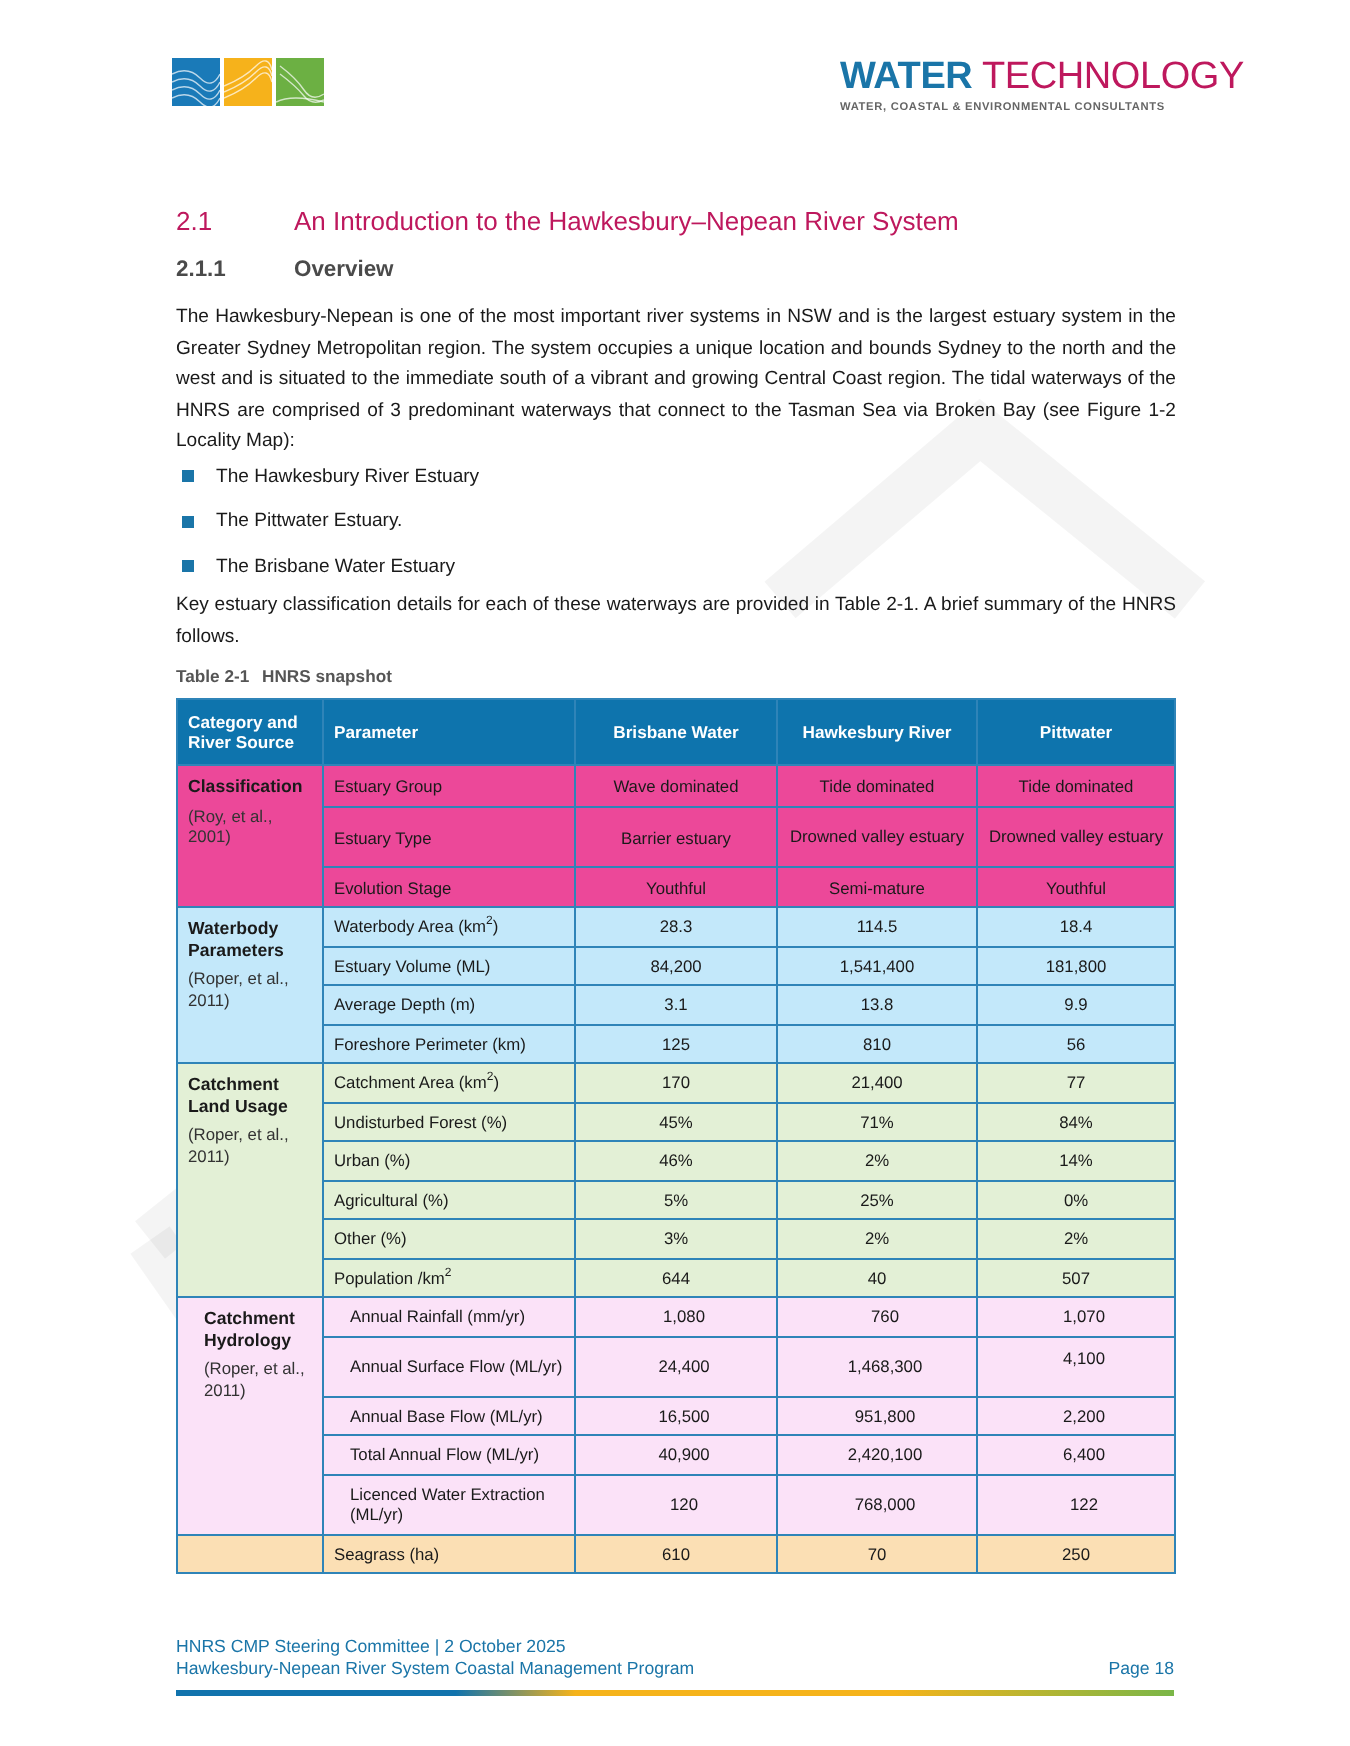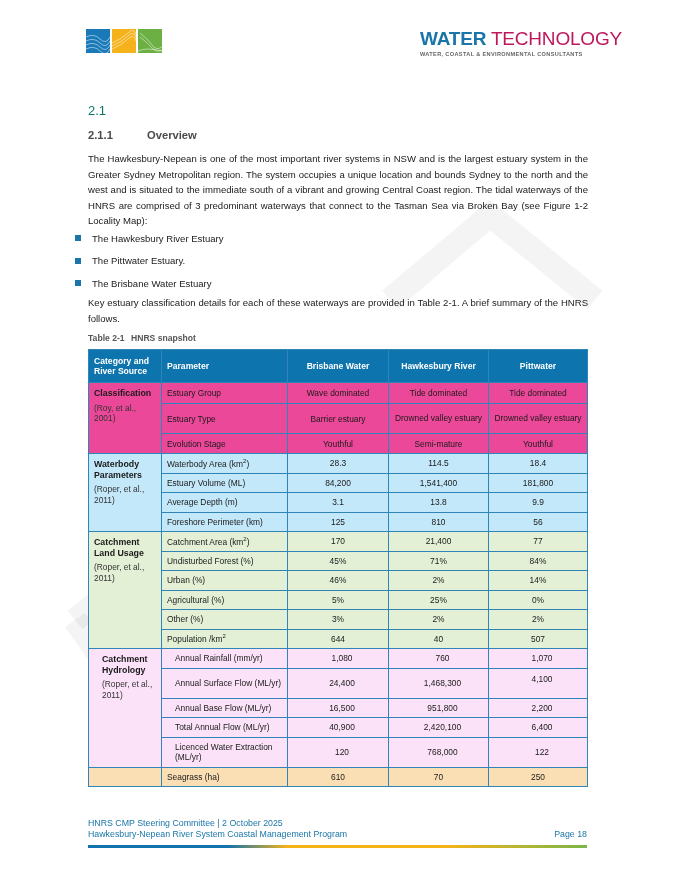--- a/index.html
+++ b/index.html
@@ -6,27 +6,27 @@
   body { width:675px; height:873px; position:relative; overflow:hidden; font-family:"Liberation Sans", sans-serif; color:#1a1a1a; }
   .logo-left { position:absolute; left:86px; top:29px; display:flex; gap:2px; }
   .logo-sq { width:24px; height:24px; position:relative; overflow:hidden; }
   .logo-sq svg { position:absolute; left:0; top:0; }
   .logo-right { position:absolute; left:420px; top:29px; text-align:left; }
   .brand-main { font-size:19px; letter-spacing:-0.2px; line-height:19px; color:#1a75a8; white-space:nowrap; }
   .brand-main b { font-weight:bold; }
   .brand-main span.light { font-weight:normal; color:#be185d;margin-top:27px; }
   .brand-sub { font-size:5.6px; color:#666; letter-spacing:0.35px; margin-top:3px; font-weight:bold; white-space:nowrap; }
 
-  .h2 { position:absolute; left:88px; top:103px; font-size:13px; color:#0f766e; display:flex; }
+  .h2 { position:absolute; left:88px; top:103px; font-size:13px; color:#be185d; display:flex; }
   .h2 .num { width:59px; }
   .h3 { position:absolute; left:88px; top:129px; font-size:11.2px; color:#4a4a4a; font-weight:bold; display:flex; }
   .h3 .num { width:59px; }
   .para { position:absolute; left:88px; width:500px; font-size:9.55px; line-height:15.6px; color:#1a1a1a; text-align:justify; }
   .p1 { top:151px; }
-  .bullets { position:absolute; left:72px; top:227px; font-size:9.55px; }
+  .bullets { position:absolute; left:88px; top:227px; font-size:9.55px; }
   .bullet { display:flex; align-items:center; height:22.5px; }
   .bullet .sq { width:6px; height:6px; background:#1a75a8; margin-left:3px; margin-right:11px; }
   .p2 { top:295px; }
   .caption { position:absolute; left:88px; top:333px; font-size:8.6px; color:#555; font-weight:bold; display:flex; }
   .caption .num { width:43px; }
 
   table.snap { position:absolute; left:88px; top:349px; border-collapse:collapse; width:499px; font-size:8.4px; table-layout:fixed; }
   table.snap td, table.snap th { border:1px solid #2f84b8; padding:0 5px; vertical-align:middle; }
   table.snap th { background:#0e74ad; color:#ffffff; font-weight:bold; height:32px; font-size:8.6px; text-align:center; }
   table.snap th.l { text-align:left; }
@@ -90,20 +90,21 @@
       </svg>
   </div>
 </div>
 <div class="logo-right">
   <div class="brand-main"><b>WATER</b> <span class="light">TECHNOLOGY</span></div>
   <div class="brand-sub">WATER, COASTAL &amp; ENVIRONMENTAL CONSULTANTS</div>
 </div>
 
 <div class="h2">
   <span class="num">2.1</span>
+  <span>An Introduction to the Hawkesbury–Nepean River System</span>
 </div>
 <div class="h3">
   <span class="num">2.1.1</span>
   <span>Overview</span>
 </div>
 
 <div class="para p1">The Hawkesbury-Nepean is one of the most important river systems in NSW and is the largest estuary system in the Greater Sydney Metropolitan region. The system occupies a unique location and bounds Sydney to the north and the west and is situated to the immediate south of a vibrant and growing Central Coast region. The tidal waterways of the HNRS are comprised of 3 predominant waterways that connect to the Tasman Sea via Broken Bay (see Figure 1-2 Locality Map):</div>
 
 <div class="bullets">
   <div class="bullet">

